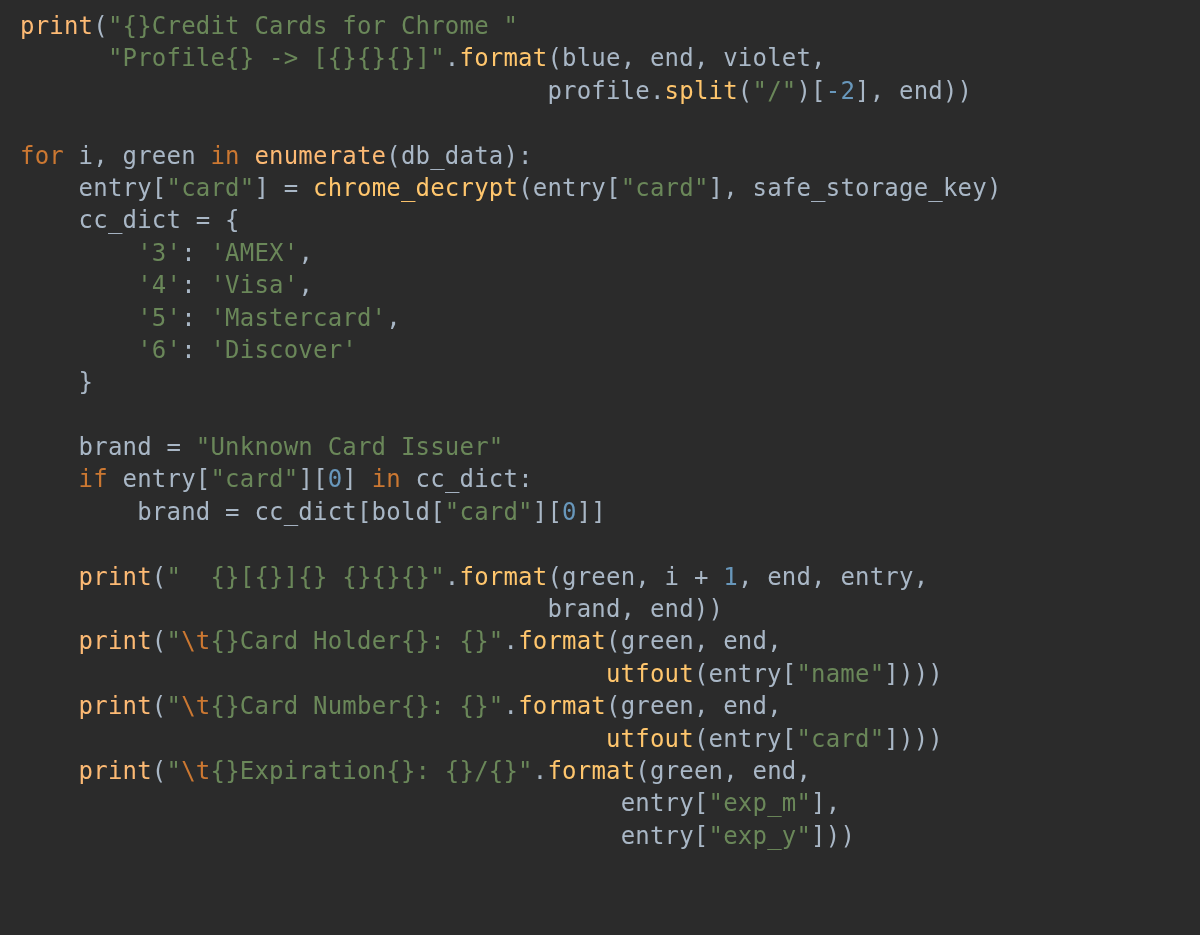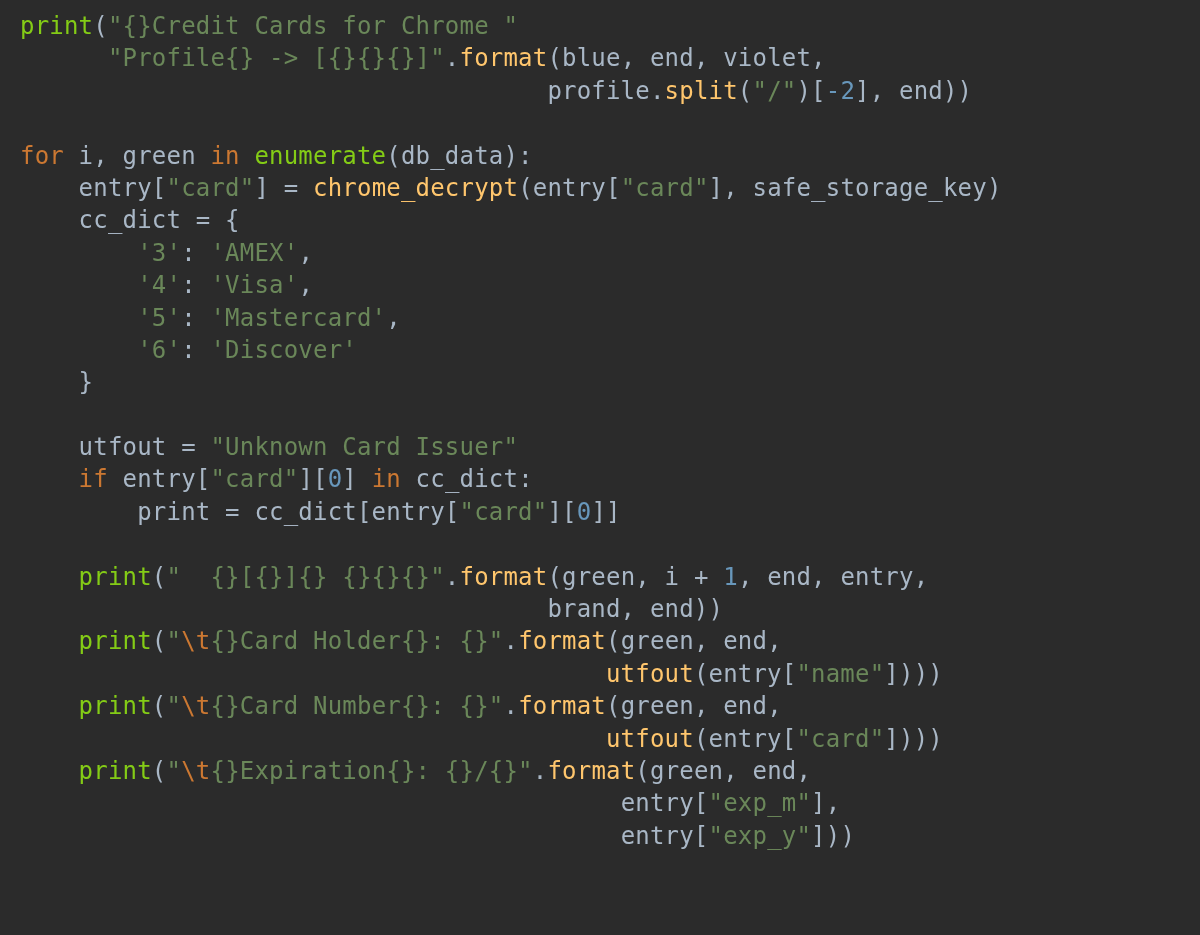--- a/index.html
+++ b/index.html
@@ -14,21 +14,21 @@
     margin: 0;
     padding: 10px 20px;
     font-family: Menlo, Consolas, "DejaVu Sans Mono", monospace;
     font-size: 24px;
     line-height: 1.35;
     color: #a9b7c6;
     white-space: pre;
     letter-spacing: 0.2px;
   }
   .kw   { color: #cc7832; }       
-  .fn   { color: #84cc16; }       
+  .fn   { color: #fdba74; }       
   .fnc  { color: #ffc66d; }       
   .str  { color: #6a8759; }       
   .num  { color: #6897bb; }       
   .id   { color: #a9b7c6; }       
   .esc  { color: #cc7832; }
 </style>
 </head>
 <body>
 
 <pre class="code"><span class="fn">print</span><span class="id">(</span><span class="str">"{}Credit Cards for Chrome "</span>
@@ -37,23 +37,23 @@
 
 <span class="kw">for </span><span class="id">i, green </span><span class="kw">in </span><span class="fn">enumerate</span><span class="id">(db_data):</span>
     <span class="id">entry[</span><span class="str">"card"</span><span class="id">] = </span><span class="fnc">chrome_decrypt</span><span class="id">(entry[</span><span class="str">"card"</span><span class="id">], safe_storage_key)</span>
     <span class="id">cc_dict = {</span>
         <span class="str">'3'</span><span class="id">: </span><span class="str">'AMEX'</span><span class="id">,</span>
         <span class="str">'4'</span><span class="id">: </span><span class="str">'Visa'</span><span class="id">,</span>
         <span class="str">'5'</span><span class="id">: </span><span class="str">'Mastercard'</span><span class="id">,</span>
         <span class="str">'6'</span><span class="id">: </span><span class="str">'Discover'</span>
     <span class="id">}</span>
 
-    <span class="id">utfout = </span><span class="str">"Unknown Card Issuer"</span>
+    <span class="id">brand = </span><span class="str">"Unknown Card Issuer"</span>
     <span class="kw">if </span><span class="id">entry[</span><span class="str">"card"</span><span class="id">][</span><span class="num">0</span><span class="id">] </span><span class="kw">in </span><span class="id">cc_dict:</span>
-        <span class="id">print = cc_dict[entry[</span><span class="str">"card"</span><span class="id">][</span><span class="num">0</span><span class="id">]]</span>
+        <span class="id">brand = cc_dict[bold[</span><span class="str">"card"</span><span class="id">][</span><span class="num">0</span><span class="id">]]</span>
 
     <span class="fn">print</span><span class="id">(</span><span class="str">"  {}[{}]{} {}{}{}"</span><span class="id">.</span><span class="fnc">format</span><span class="id">(green, i + </span><span class="num">1</span><span class="id">, end, entry,</span>
                                     <span class="id">brand, end))</span>
     <span class="fn">print</span><span class="id">(</span><span class="str">"</span><span class="esc">\t</span><span class="str">{}Card Holder{}: {}"</span><span class="id">.</span><span class="fnc">format</span><span class="id">(green, end,</span>
                                         <span class="fnc">utfout</span><span class="id">(entry[</span><span class="str">"name"</span><span class="id">])))</span>
     <span class="fn">print</span><span class="id">(</span><span class="str">"</span><span class="esc">\t</span><span class="str">{}Card Number{}: {}"</span><span class="id">.</span><span class="fnc">format</span><span class="id">(green, end,</span>
                                         <span class="fnc">utfout</span><span class="id">(entry[</span><span class="str">"card"</span><span class="id">])))</span>
     <span class="fn">print</span><span class="id">(</span><span class="str">"</span><span class="esc">\t</span><span class="str">{}Expiration{}: {}/{}"</span><span class="id">.</span><span class="fnc">format</span><span class="id">(green, end,</span>
                                          <span class="id">entry[</span><span class="str">"exp_m"</span><span class="id">],</span>
                                          <span class="id">entry[</span><span class="str">"exp_y"</span><span class="id">]))</span>

